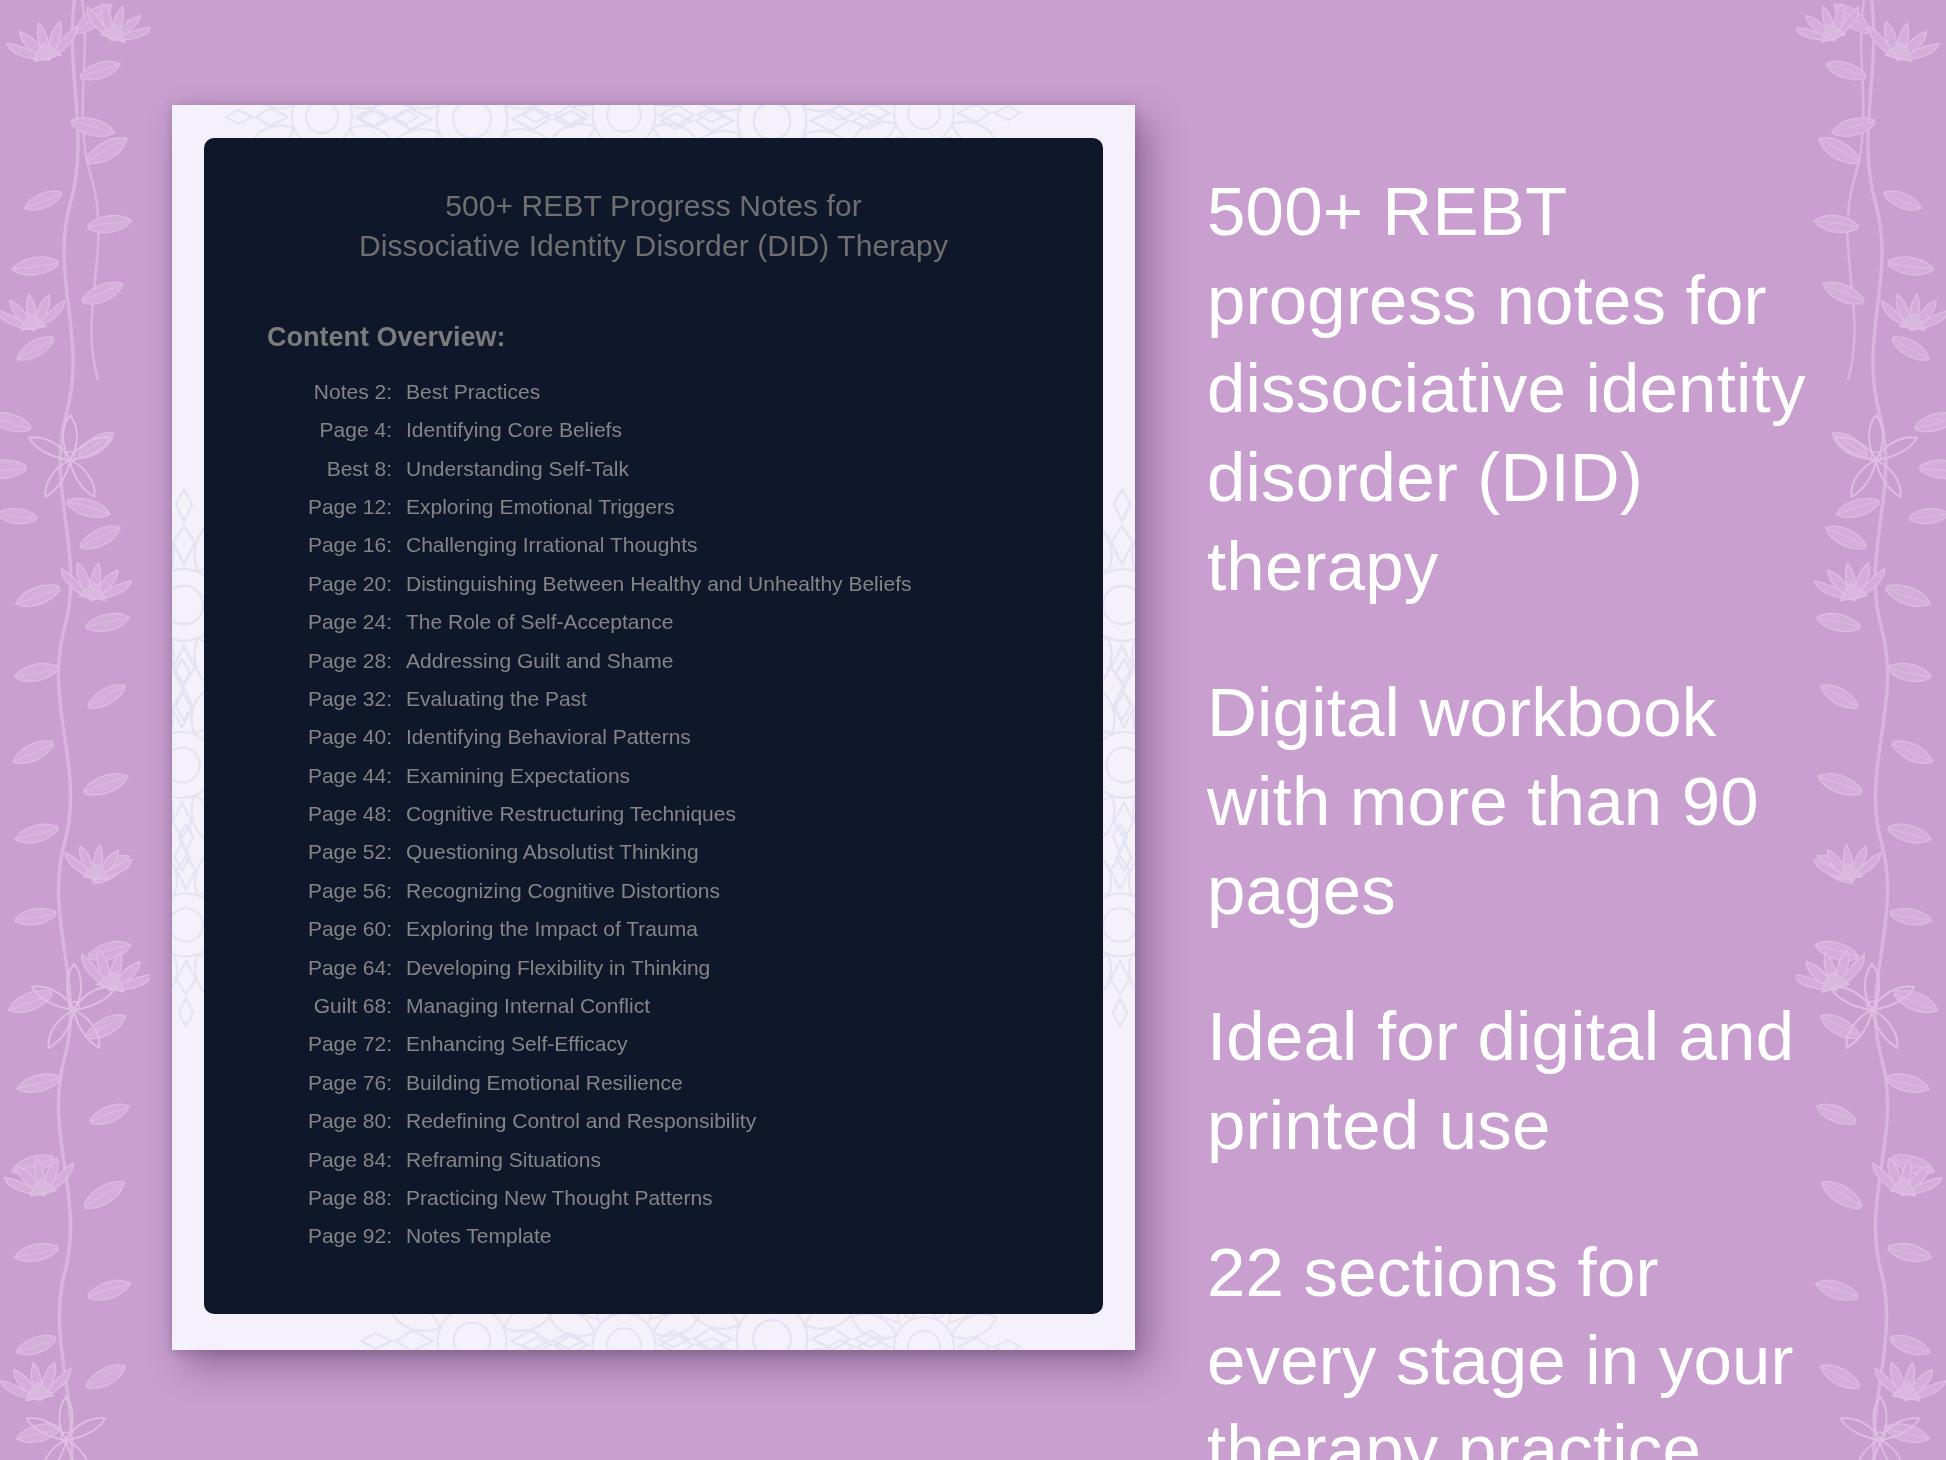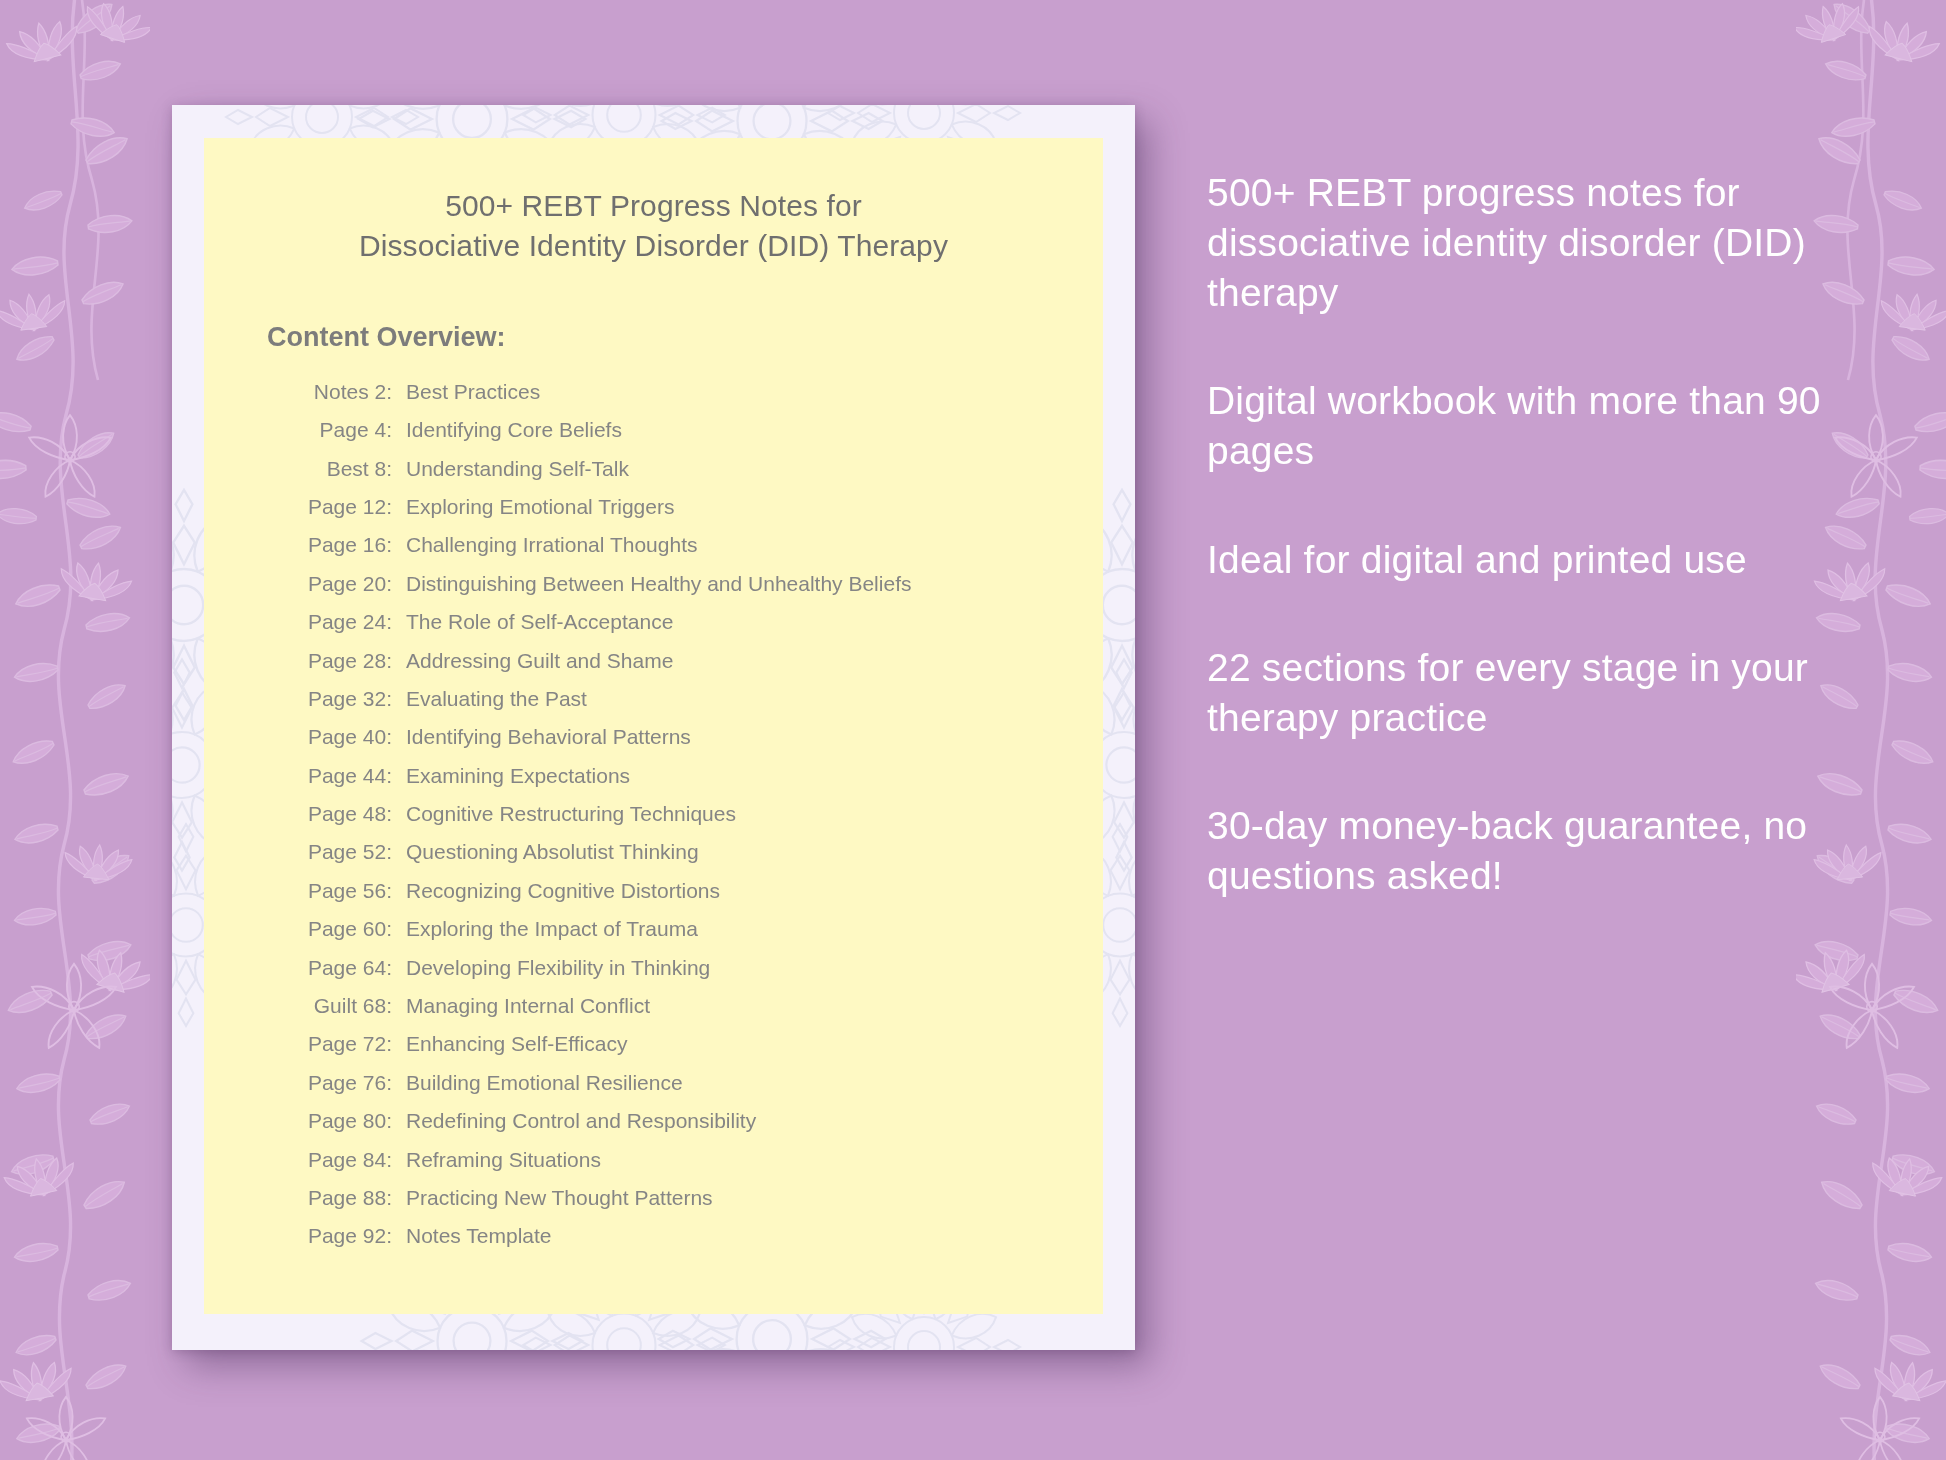--- a/index.html
+++ b/index.html
@@ -44,22 +44,23 @@
     inset: 0;
     opacity: 0.55;
     pointer-events: none;
   }
   .doc-page {
     position: absolute;
     left: 32px;
     top: 33px;
     width: 899px;
     height: 1176px;
-    background: #fef9c3;
+    background: #0f172a;
     z-index: 2;
+    border-radius: 10px;
   }
   .doc-inner {
     position: absolute;
     left: 0;
     top: 0;
     width: 899px;
     padding-top: 48px;
     box-sizing: border-box;
   }
   .doc-title {
@@ -104,21 +105,21 @@
 
   
   .marketing {
     position: absolute;
     left: 1207px;
     top: 168px;
     width: 620px;
   }
   .mk-block {
     color: #ffffff;
-    font-size: 39px;
+    font-size: 69px;
     font-weight: 400;
     line-height: 1.285;
     letter-spacing: 0.2px;
     margin-bottom: 58px;
   }
   .mk-block:last-child { margin-bottom: 0; }
 </style>
 </head>
 <body>
 

